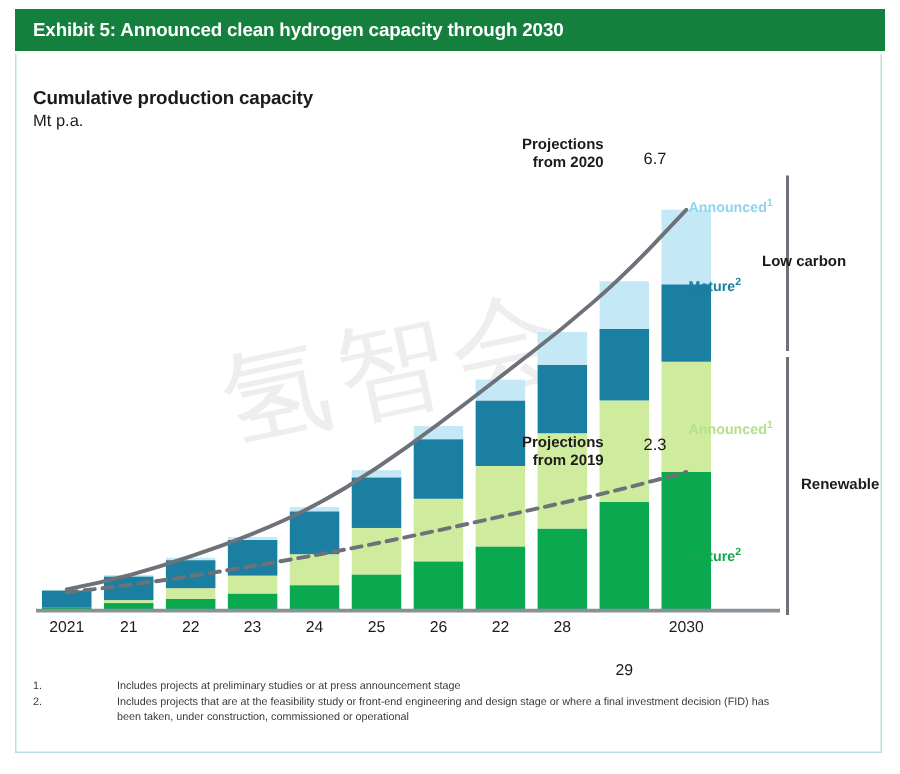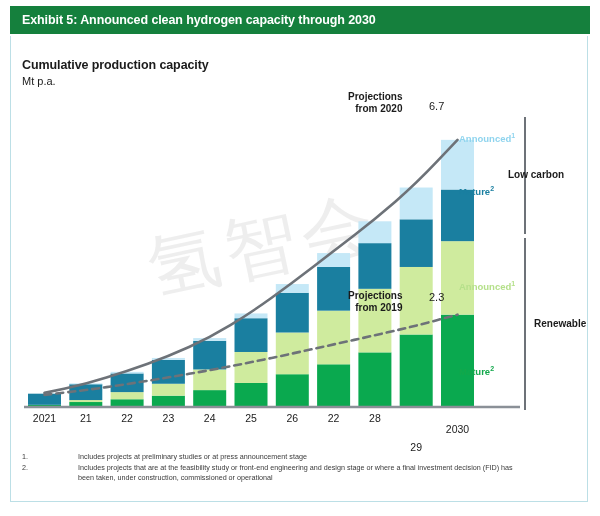--- a/index.html
+++ b/index.html
@@ -239,21 +239,21 @@
       <div class="x-tick" style="left: 22.5px; width: 44px;">2021</div>
       <div class="x-tick" style="left: 63.8px; width: 44px;">21</div>
       <div class="x-tick" style="left: 105.1px; width: 44px;">22</div>
       <div class="x-tick" style="left: 146.4px; width: 44px;">23</div>
       <div class="x-tick" style="left: 187.7px; width: 44px;">24</div>
       <div class="x-tick" style="left: 229px; width: 44px;">25</div>
       <div class="x-tick" style="left: 270.3px; width: 44px;">26</div>
       <div class="x-tick" style="left: 311.6px; width: 44px;">22</div>
       <div class="x-tick" style="left: 352.9px; width: 44px;">28</div>
       <div class="x-tick" style="left: 394.2px; width: 44px; margin-top: 29px;">29</div>
-      <div class="x-tick" style="left: 435.5px; width: 44px; margin-top: 11px;">2030</div>
+      <div class="x-tick" style="left: 435.5px; width: 44px;">2030</div>
     </div>
 
   <div class="series-label" id="label-lc-announced"><span>Announced</span><span class="sup">1</span></div>
   <div class="series-label" id="label-lc-mature"><span>Mature</span><span class="sup">2</span></div>
   <div class="series-label" id="label-re-announced"><span>Announced</span><span class="sup">1</span></div>
   <div class="series-label" id="label-re-mature"><span>Mature</span><span class="sup">2</span></div>
 
   <div class="callout" id="callout-2020">
     <div>Projections</div>
     <div>from 2020</div>

